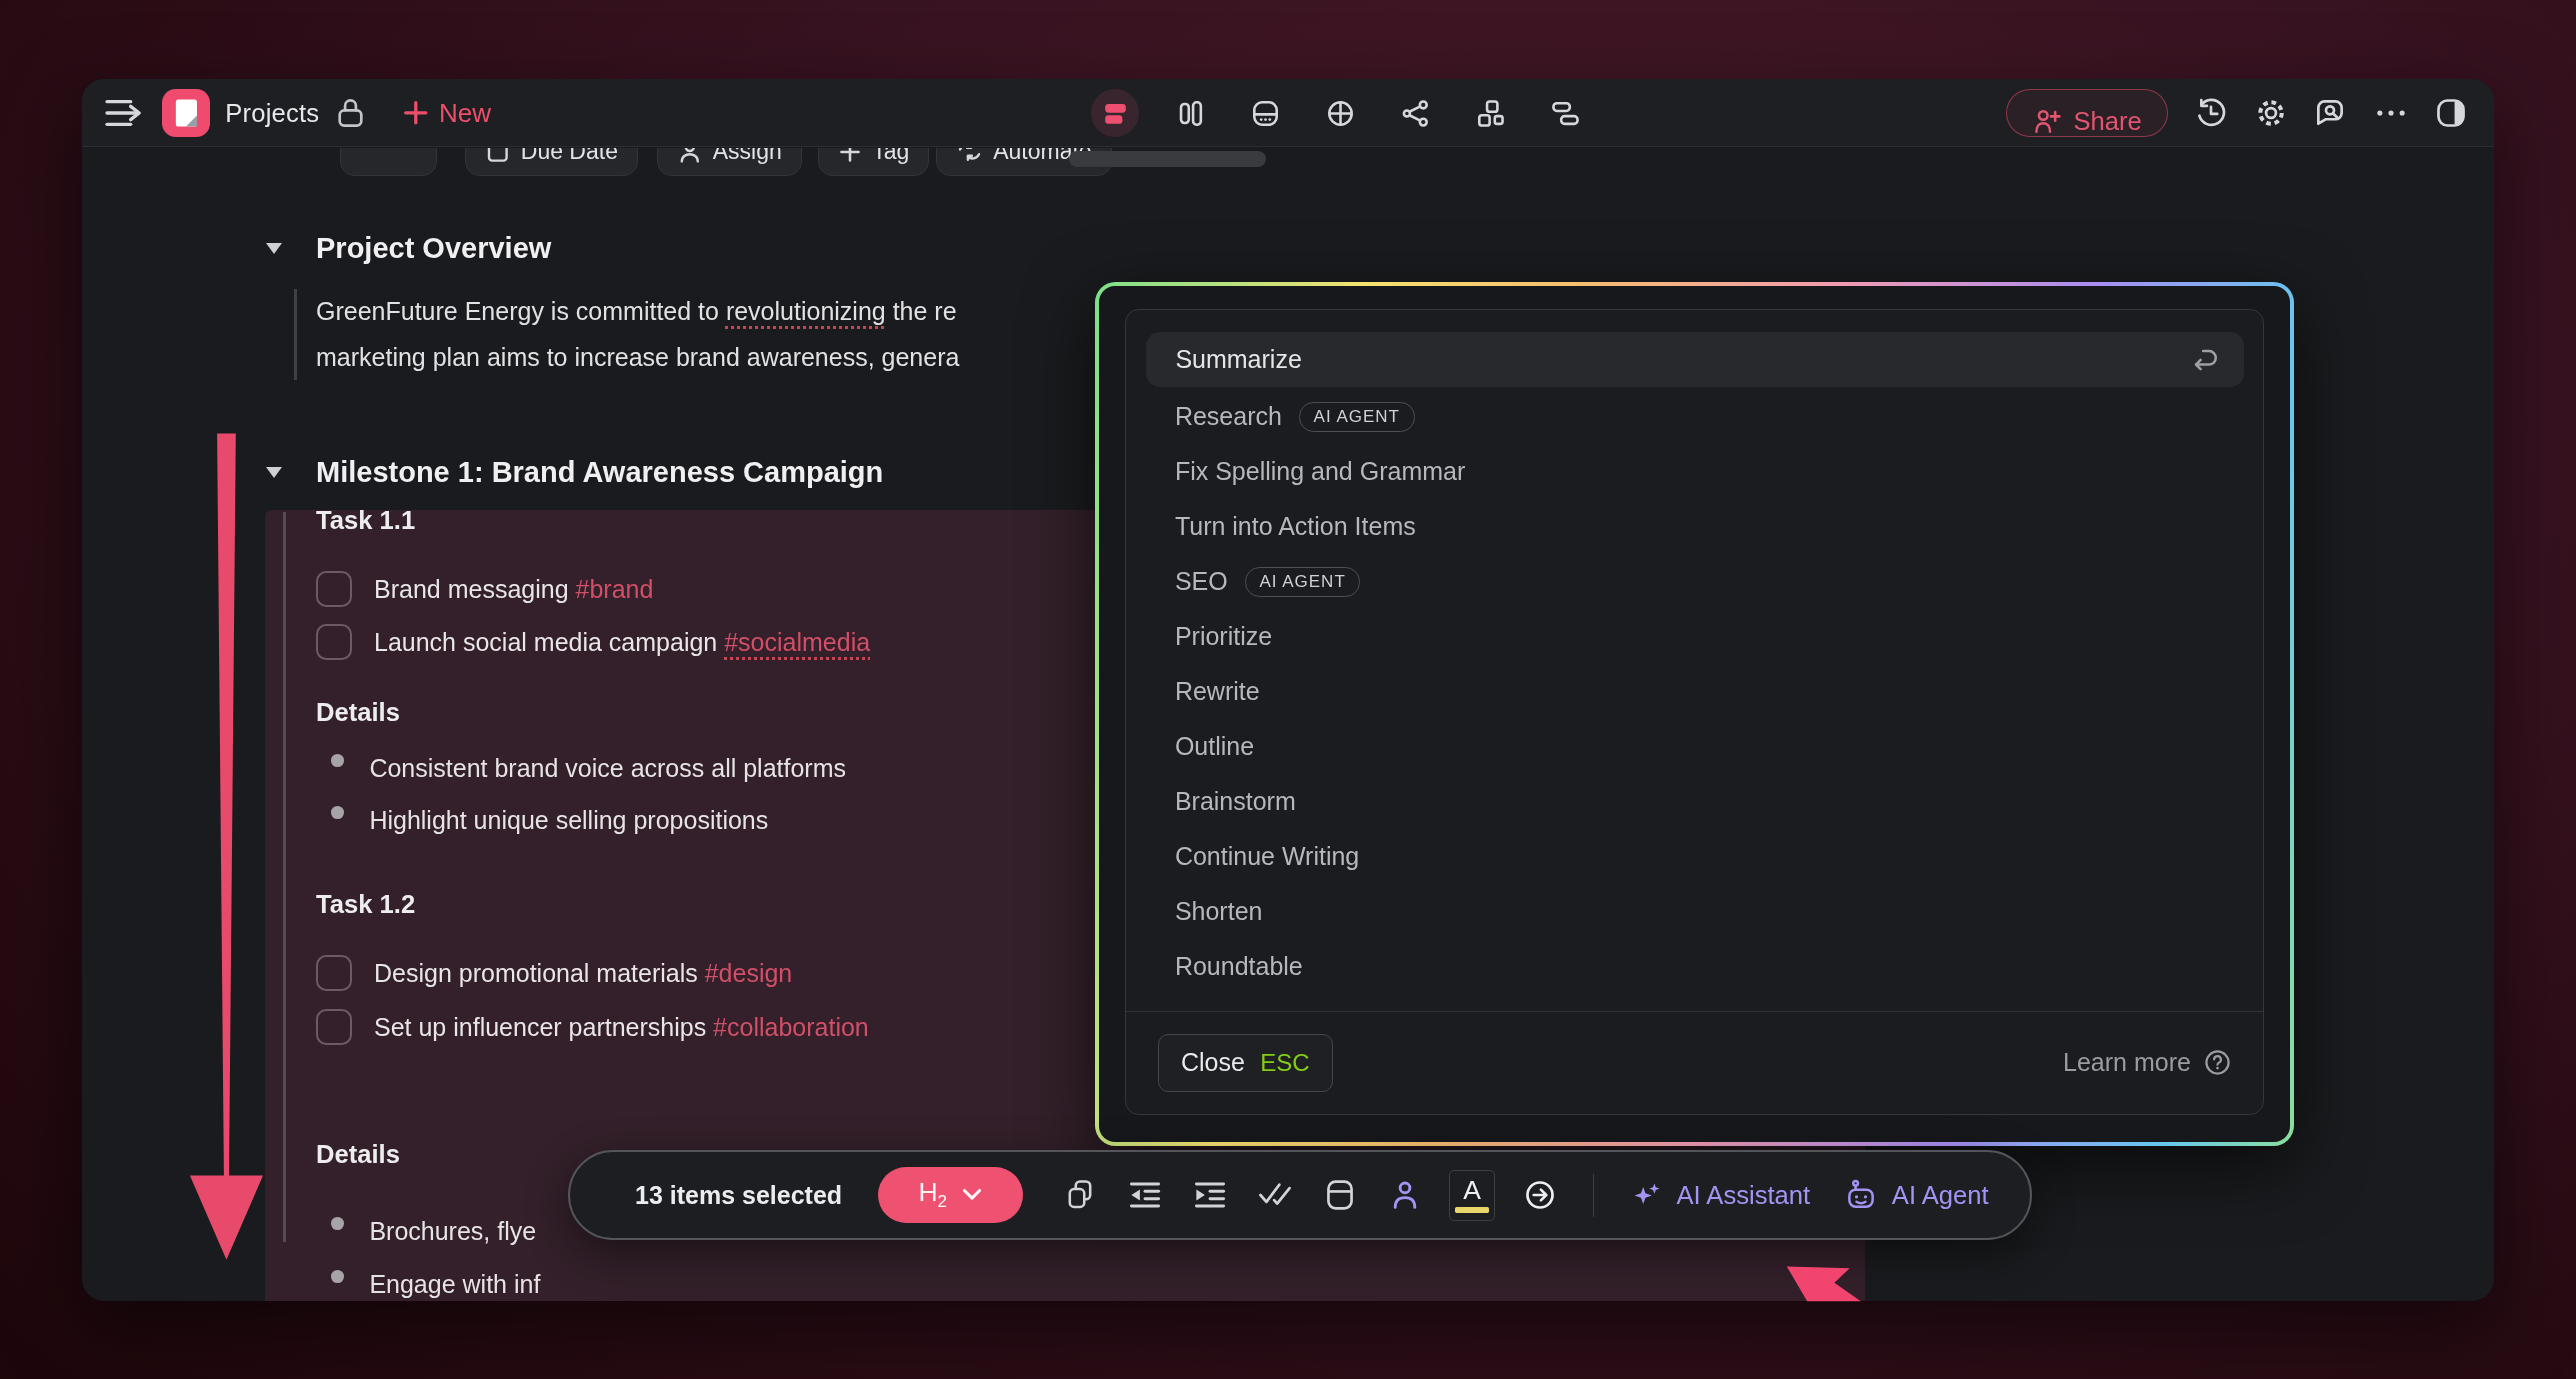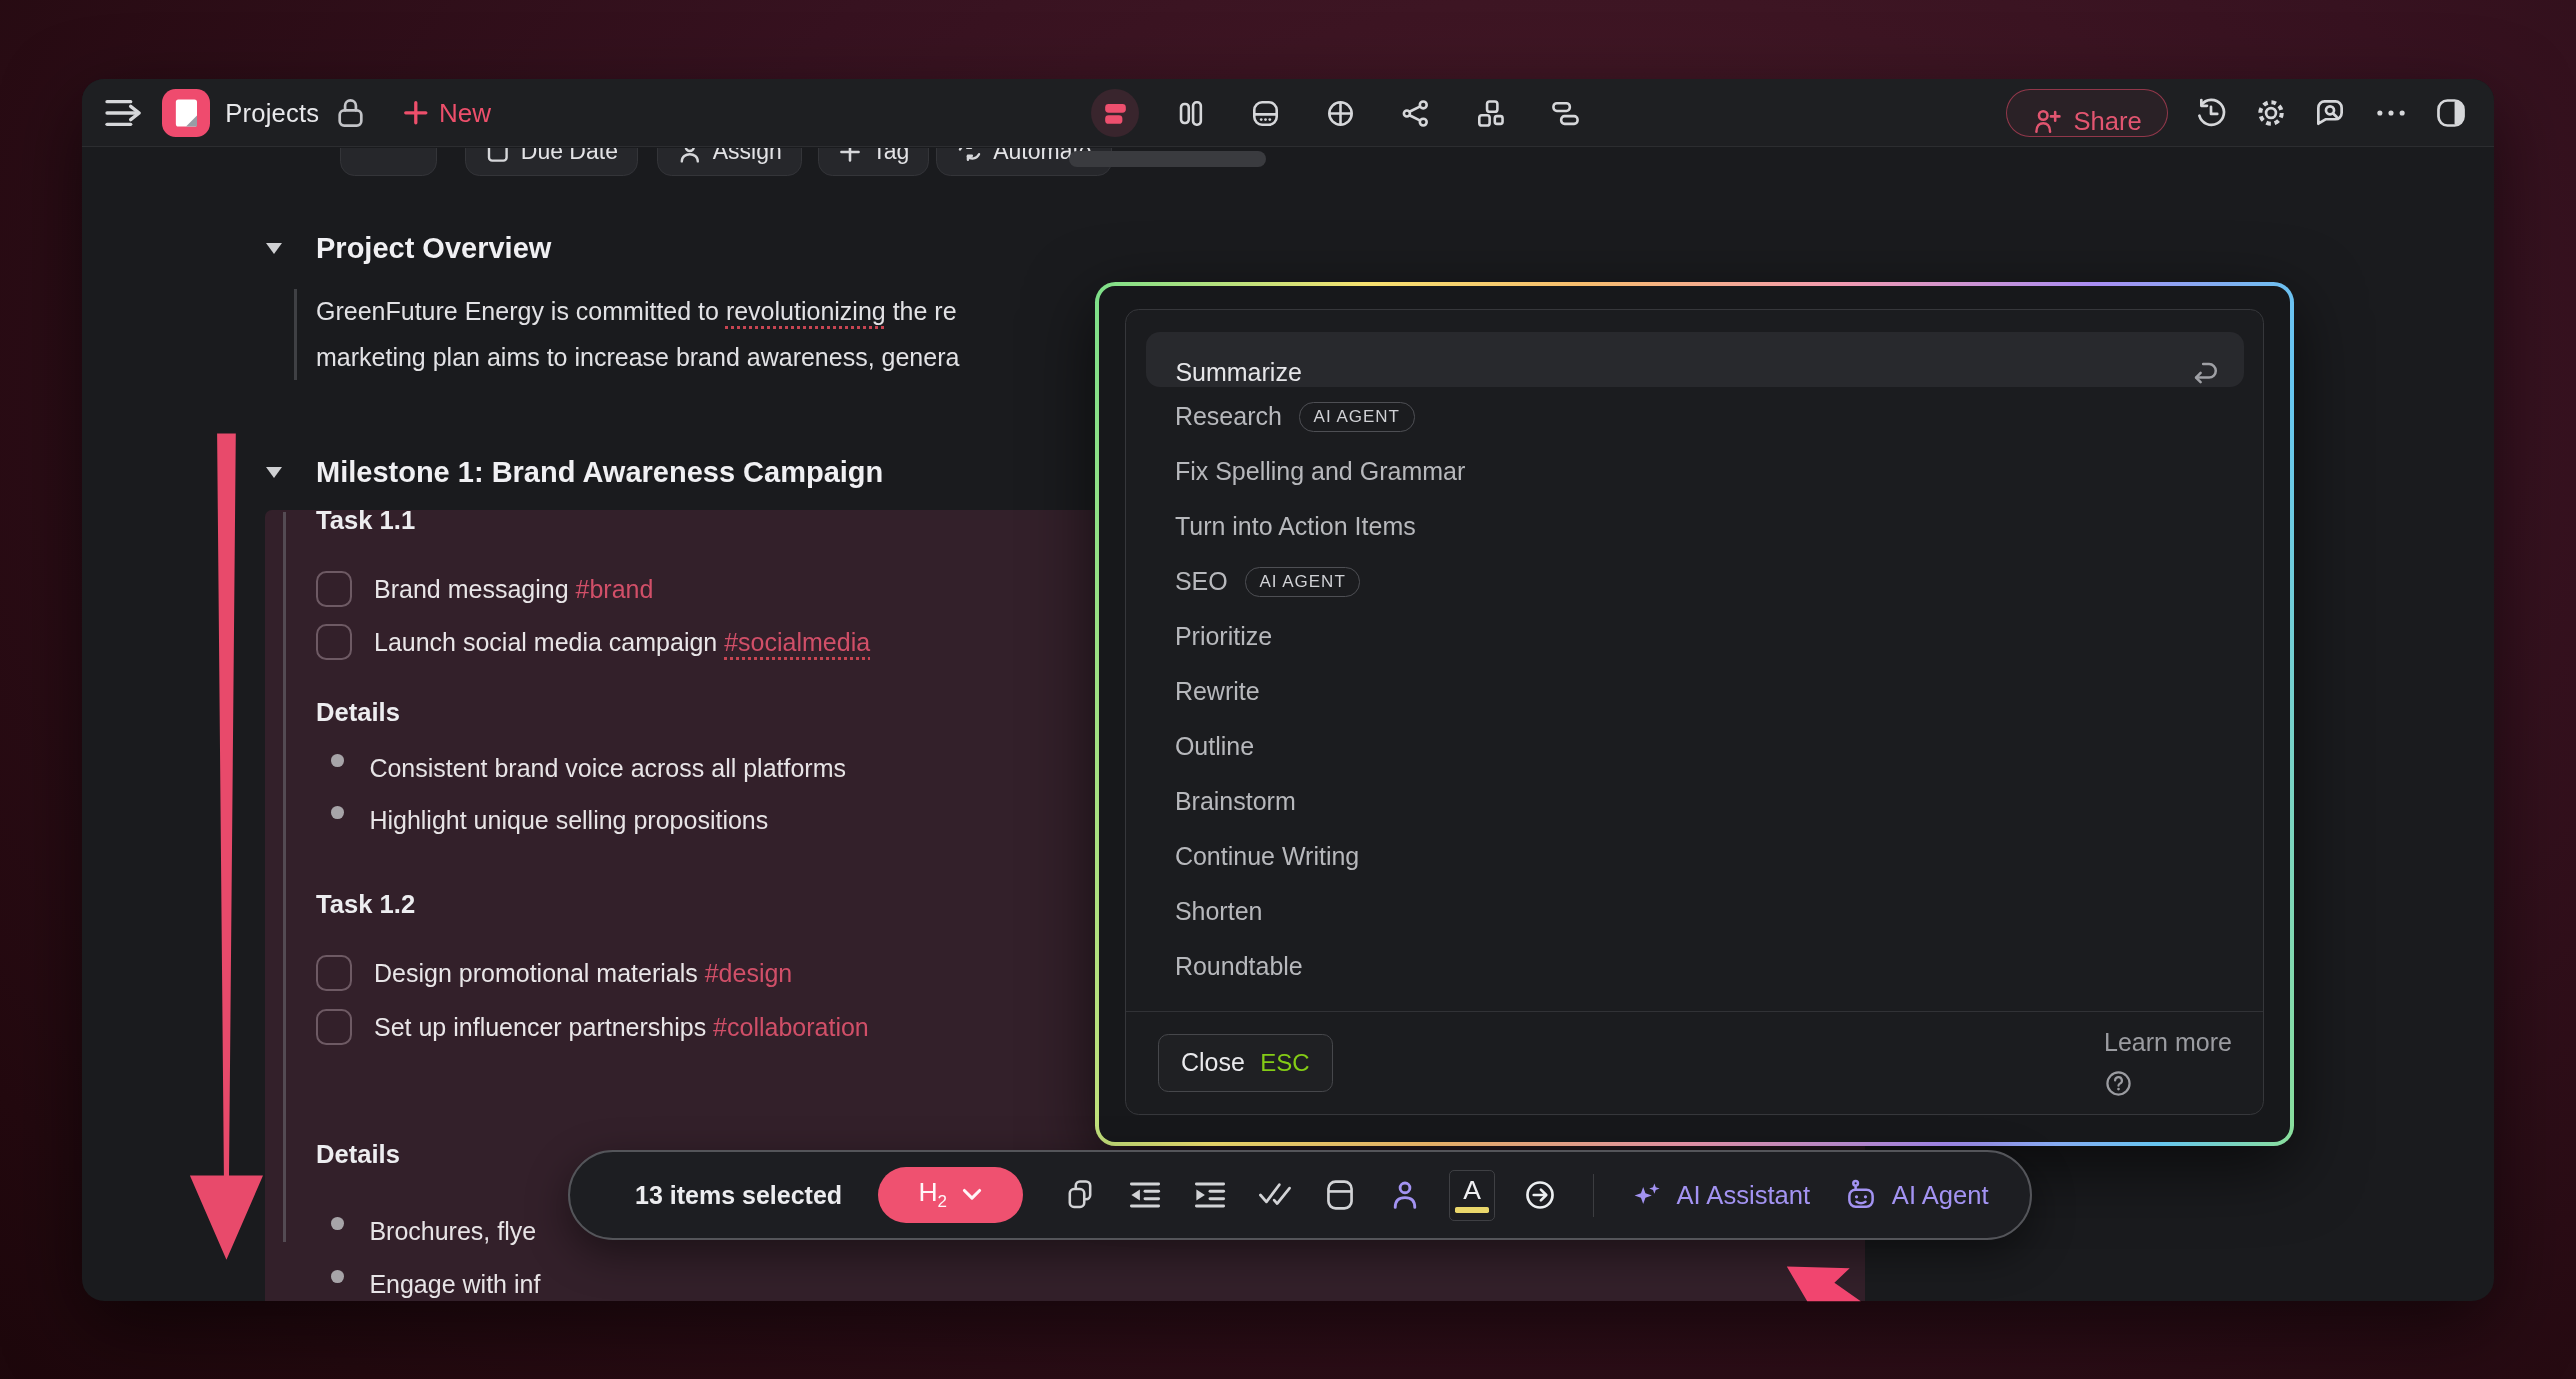--- a/index.html
+++ b/index.html
@@ -74,39 +74,39 @@
     background:linear-gradient(100deg,#7de08a 0%,#f6e170 20%,#f7bd6e 36%,#f29ab0 55%,#a98df4 74%,#66c6f0 90%,#8adf9a 100%);
     box-shadow:0 20.5px 68px rgba(0,0,0,.6);
   }
   #ai-popup-inner { width:100%; height:100%; background:#17181b; border-radius:16px; position:relative; }
   #ai-panel {
     position:absolute; left:25.6px; top:23px; width:1139px; height:806px;
     background:#1b1c1f; border:1.7px solid #36373b; border-radius:13.7px;
   }
   #ai-input-row {
     position:absolute; left:20.5px; top:22px; width:1098px; height:55px;
-    background:#28292d; border-radius:14px; display:flex; align-items:flex-end;
+    background:#28292d; border-radius:14px; display:flex; align-items:center;
     padding:0 24px 0 29px; color:#e6e6e9; font-size:25px;
   }
   #ai-input-row .spacer { flex:1; }
   #ai-menu { position:absolute; left:49px; top:79px; right:25.6px; }
   .menu-item { height:55px; display:flex; align-items:center; gap:17px; color:#b7b8bc; font-size:25px; }
   .agent-badge {
     border:1.7px solid #4e4f54; border-radius:14.5px; padding:4.3px 13.7px;
     color:#d0d1d5; font-size:17px; font-weight:500; letter-spacing:1px;
   }
   #ai-divider { position:absolute; left:0; right:0; top:701px; height:0.9px; background:#313236; }
   #ai-footer { position:absolute; left:32px; right:31px; top:722px; height:61px; display:flex; align-items:center; justify-content:space-between; }
   #close-btn {
     display:flex; align-items:center; gap:15.4px; height:58px; padding:3px 22px;
     border:1.7px solid #46474b; border-radius:10.2px; background:#1f2023;
   }
   #close-btn .c1 { color:#e9e9ec; font-size:25px; }
   #close-btn .c2 { color:#84cc16; font-size:24px; }
-  #learn-more { display:flex; align-items:flex-start; gap:12px; color:#9b9ca1; font-size:25px;flex-direction:column; }
+  #learn-more { display:flex; align-items:flex-start; gap:12px; color:#9b9ca1; font-size:25px; }
 
   
   #sel-toolbar {
     position:absolute; left:568px; top:1150px; width:1464px; height:90px;
     background:#1d1e22; border:2.6px solid #54555a; border-radius:45px;
     display:flex; align-items:center; padding-left:65px; z-index:30;
     box-shadow:0 13.7px 43px rgba(0,0,0,.45);
   }
   #sel-status { color:#ececef; font-size:25px; font-weight:700; margin-right:36px; white-space:nowrap; }
   #h2-pill {

